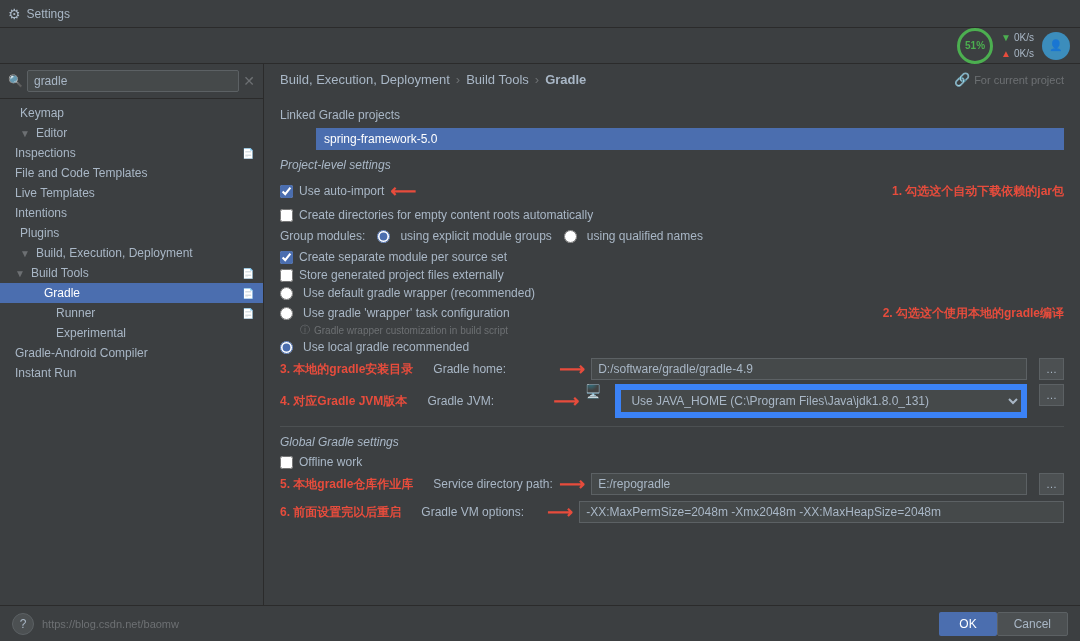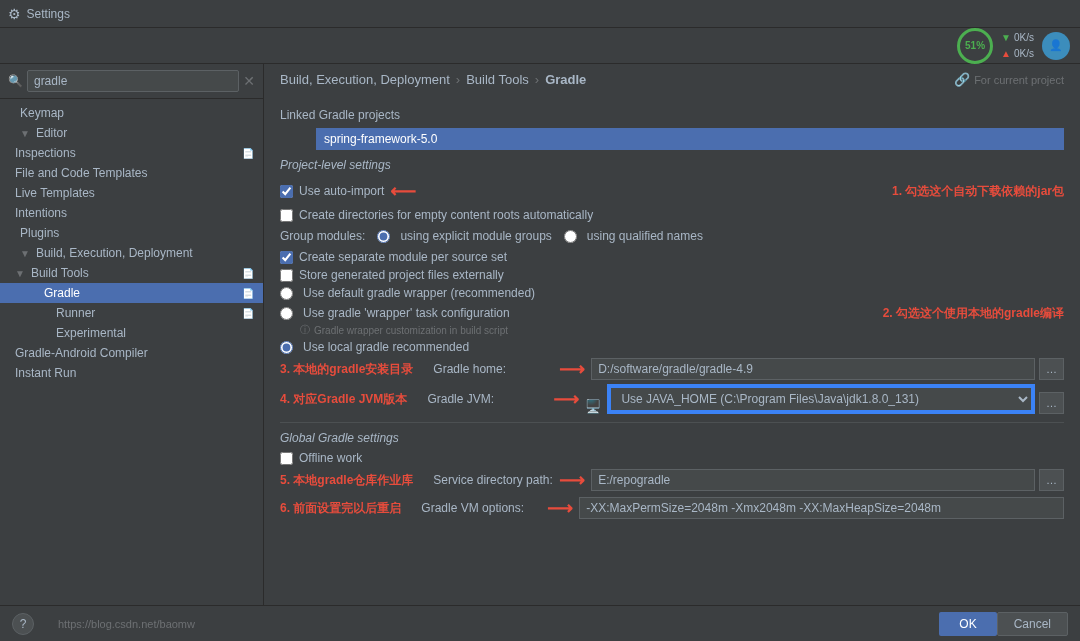--- a/index.html
+++ b/index.html
@@ -179,22 +179,22 @@
       gap: 12px;
     }
     .field-label {
       font-size: 12px;
       color: #a9b7c6;
       min-width: 120px;
     }
     .field-input-wrap {
       flex: 1;
       display: flex;
-      align-items: flex-end;
-      gap: 4px;
+      align-items: flex-start;
+      gap: 12px;
     }
     .field-input {
       flex: 1;
       background: #45494a;
       border: 1px solid #5c6164;
       color: #a9b7c6;
       padding: 3px 6px;
       font-size: 12px;
       outline: none;
     }
@@ -205,21 +205,21 @@
       padding: 2px 6px;
       font-size: 11px;
       cursor: pointer;
       min-width: 22px;
       height: 22px;
       display: flex; align-items: center; justify-content: center;
     }
     .field-select {
       flex: 1;
       background: #45494a;
-      border: 4px solid #3b82f6;
+      border: 6px solid #3b82f6;
       color: #a9b7c6;
       padding: 3px 6px;
       font-size: 12px;
       outline: none;
     }
     .jdk-icon { font-size: 13px; margin-right: 2px; }
 
     
     .annotation {
       color: #e74c3c;
@@ -253,21 +253,21 @@
       color: #a9b7c6;
       border: 1px solid #5c6164;
       padding: 4px 16px;
       font-size: 12px;
       cursor: pointer;
       border-radius: 2px;
     }
     .watermark {
       font-size: 11px;
       color: #6d7073;
-      margin-left: 24px;
+      margin-left: 8px;
     }
 
     .red-arrow {
       display: inline-block;
       color: #e74c3c;
       font-size: 18px;
       font-weight: bold;
       line-height: 1;
     }
 

